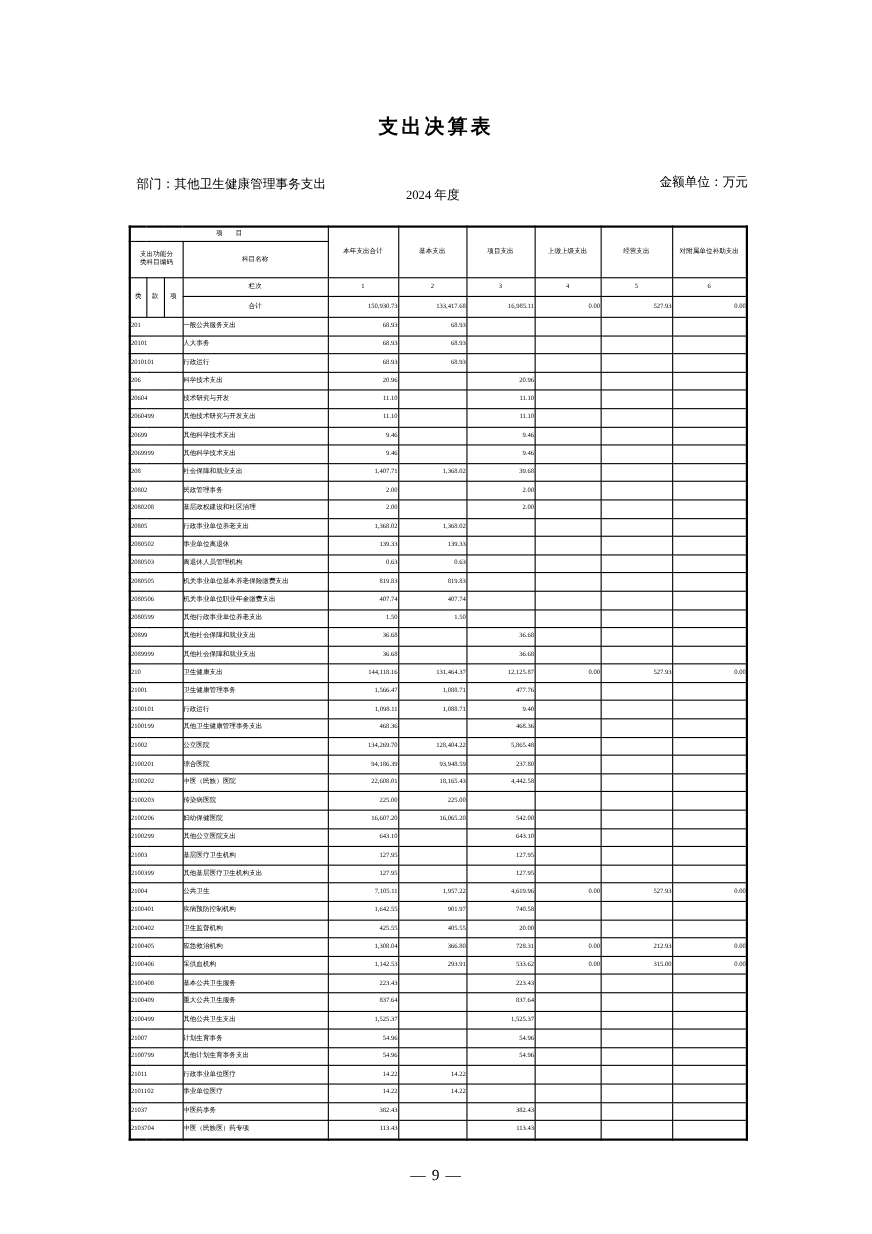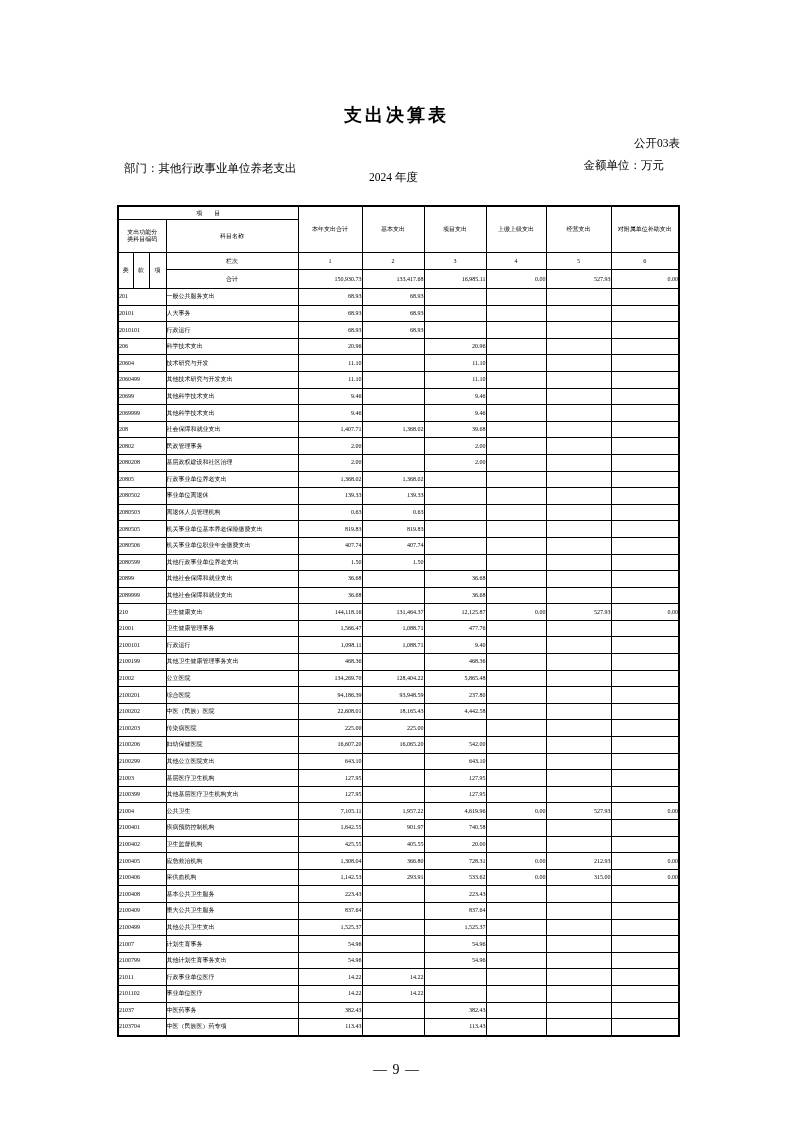--- a/index.html
+++ b/index.html
@@ -25,21 +25,21 @@
     position:absolute;top:158px;left:117px;width:563px;
     font-size:11.5px;
   }
   .dept{
     position:absolute;left:7px;top:0;width:180px;line-height:20px;
   }
   .year{
     position:absolute;left:252px;top:12px;
   }
   .unit{
-    position:absolute;right:16px;top:0;text-align:center;
+    position:absolute;right:0;top:0;text-align:center;
   }
   table.doc-table{
     position:absolute;top:205px;left:117px;
     width:561px;
     border-collapse:collapse;table-layout:fixed;
     border:2px solid #000;
   }
   table.doc-table td{
     border:1.2px solid #000;
     font-size:6px;line-height:1.15;
@@ -61,24 +61,23 @@
     text-align:center;font-size:14px;letter-spacing:1px;
   }
 </style>
 </head>
 <body>
 
 <div class="page">
 
   <div class="doc-title">支出决算表</div>
 
-  <div class="form-no">公开03表</div>
 
   <div class="meta-line">
-    <div class="dept">部门：其他行政事业单位养老支出</div>
+    <div class="dept">部门：其他卫生健康管理事务支出</div>
     <div class="year">2024 年度</div>
     <div class="unit">金额单位：万元</div>
   </div>
 
   <table class="doc-table">
     <colgroup>
       <col style="width:15px">
         <col style="width:16px">
         <col style="width:17px">
       <col style="width:132px">

